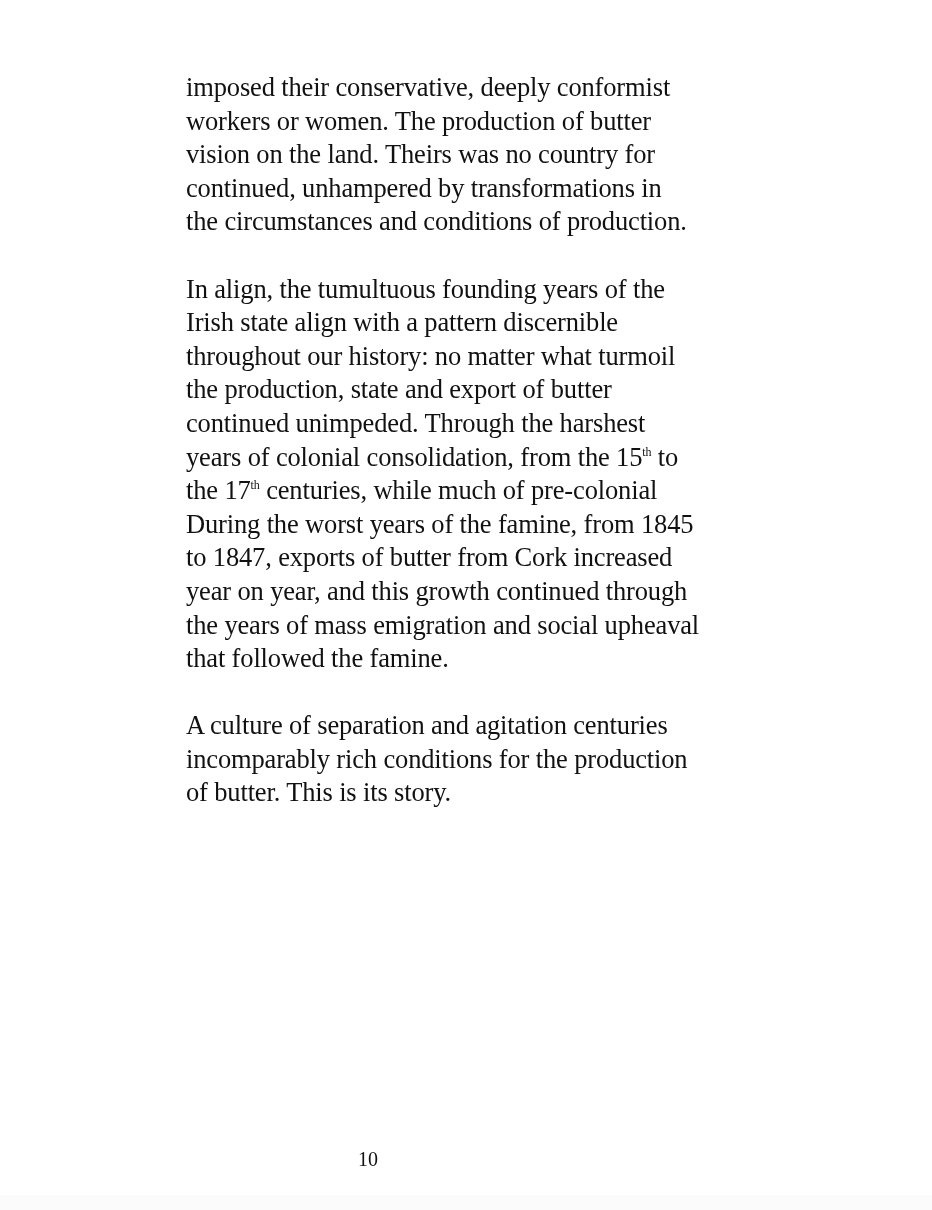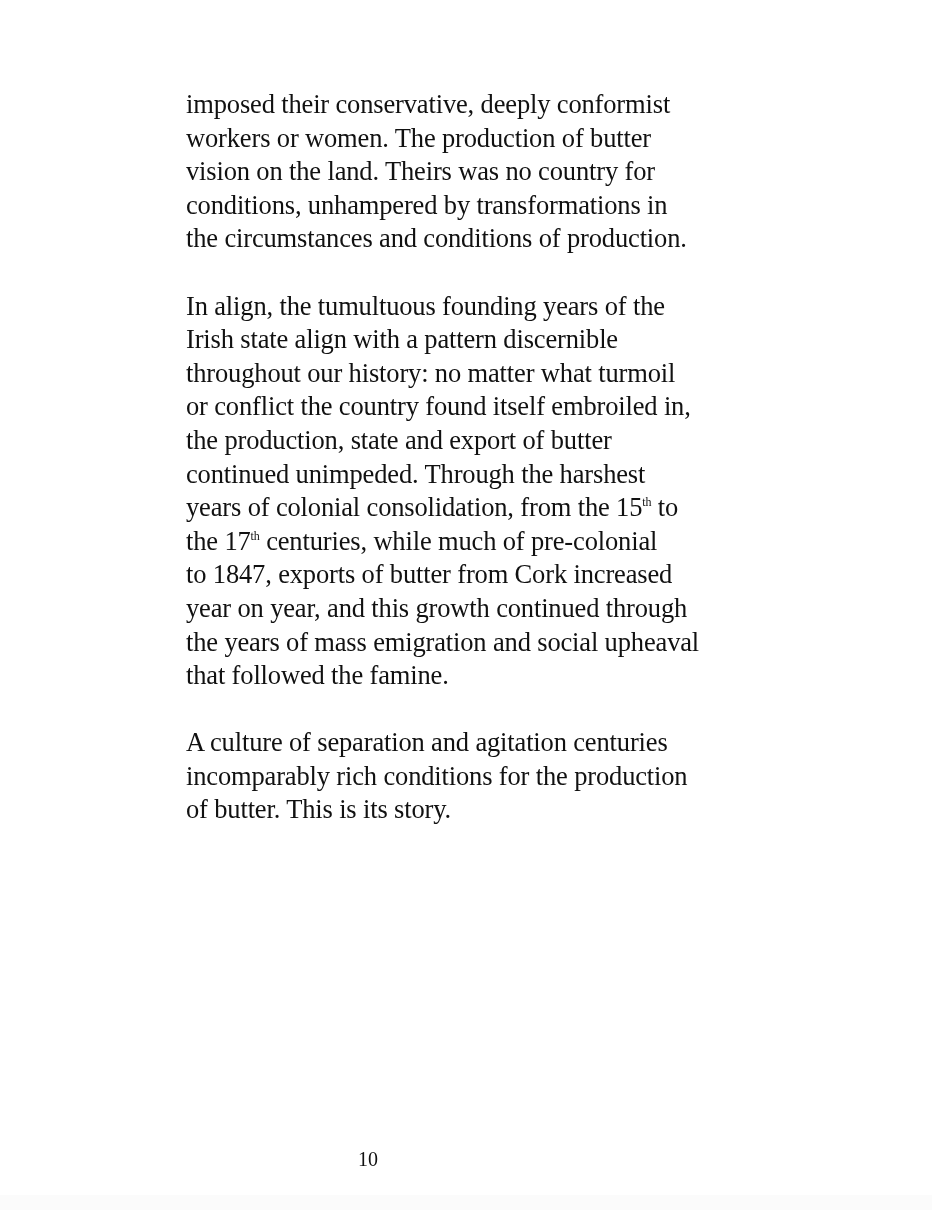--- a/index.html
+++ b/index.html
@@ -27,21 +27,21 @@
       position: absolute;
       left: 0;
       top: 1195px;
       width: 932px;
       height: 15px;
       background: #fbfbfb;
     }
     .body-text {
       position: absolute;
       left: 186px;
-      top: 88px;
+      top: 71px;
       width: 580px;
       font-size: 26.5px;
       line-height: 33.6px;
       letter-spacing: -0.15px;
     }
     .para {
       margin: 0 0 33.6px 0;
       padding: 0;
     }
     .line {
@@ -69,33 +69,33 @@
 <body>
 
 <div class="page">
 
   <div class="body-text">
 
     <p class="para">
       <span class="line">imposed their conservative, deeply conformist</span>
       <span class="line">workers or women. The production of butter</span>
       <span class="line">vision on the land. Theirs was no country for</span>
-      <span class="line">conditions, unhampered by transformations in</span>
+      <span class="line">continued, unhampered by transformations in</span>
       <span class="line">the circumstances and conditions of production.</span>
     </p>
 
     <p class="para">
       <span class="line">In align, the tumultuous founding years of the</span>
       <span class="line">Irish state align with a pattern discernible</span>
       <span class="line">throughout our history: no matter what turmoil</span>
-      <span class="line">or conflict the country found itself embroiled in,</span>
       <span class="line">the production, state and export of butter</span>
       <span class="line">continued unimpeded. Through the harshest</span>
       <span class="line"><span>years of colonial consolidation, from the 15</span><sup class="ordinal">th</sup><span> to</span></span>
       <span class="line"><span>the 17</span><sup class="ordinal">th</sup><span> centuries, while much of pre-colonial</span></span>
+      <span class="line">During the worst years of the famine, from 1845</span>
       <span class="line">to 1847, exports of butter from Cork increased</span>
       <span class="line">year on year, and this growth continued through</span>
       <span class="line">the years of mass emigration and social upheaval</span>
       <span class="line">that followed the famine.</span>
     </p>
 
     <p class="para">
       <span class="line">A culture of separation and agitation centuries</span>
       <span class="line">incomparably rich conditions for the production</span>
       <span class="line">of butter. This is its story.</span>

